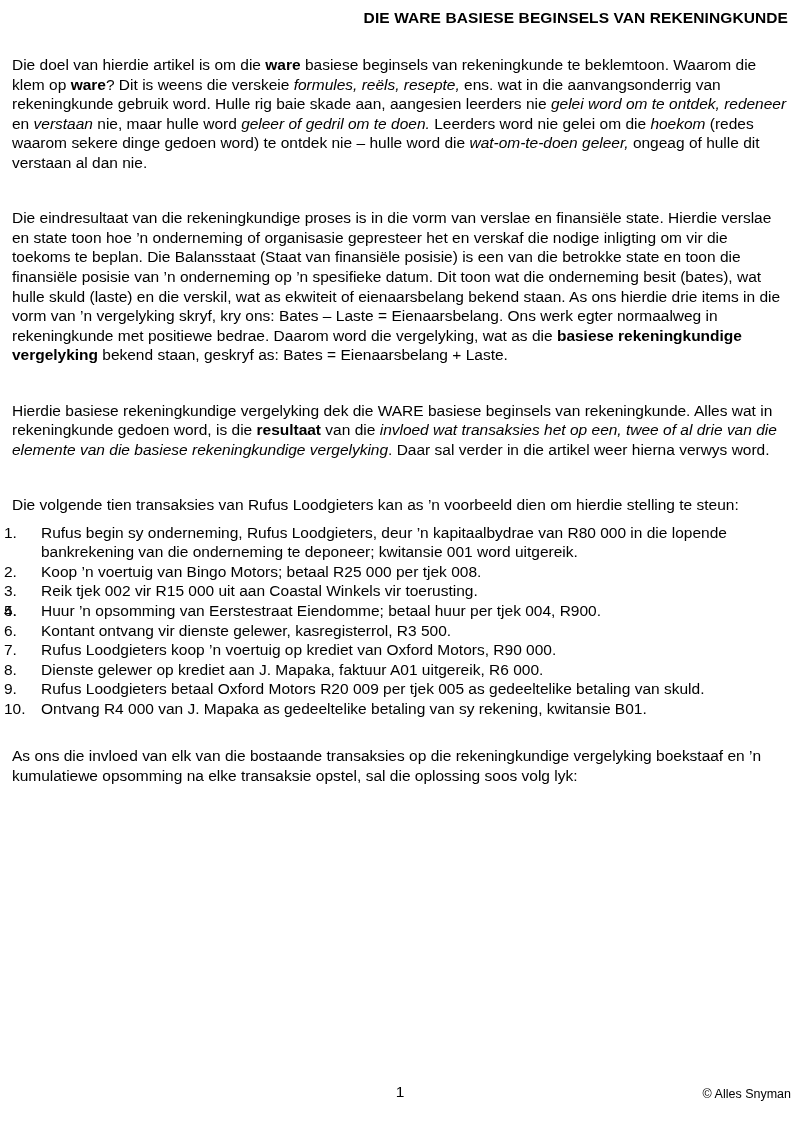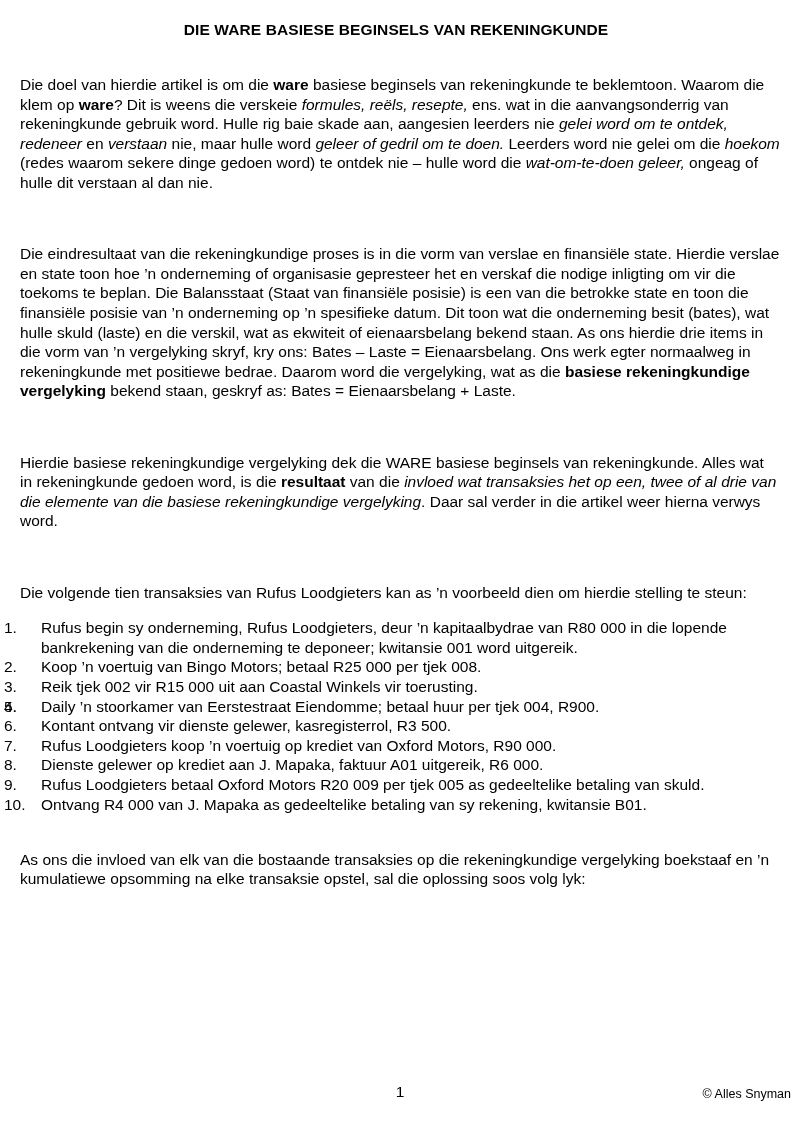--- a/index.html
+++ b/index.html
@@ -16,31 +16,31 @@
     color: #000000;
     overflow: hidden;
   }
   .content {
     position: absolute;
     left: 4px;
     top: 8px;
     width: 792px;
   }
   .doc-title {
-    text-align: center;
+    text-align: right;
     font-size: 15.5px;
     line-height: 19.5px;
-    margin: 12px 0 0 0;
+    margin: 0 0 0 0;
     padding-right: 8px;
     letter-spacing: 0.1px;
   }
   .para {
     font-size: 15.5px;
     line-height: 19.6px;
-    margin: 16px;
+    margin: 8px;
     text-align: left;
     letter-spacing: -0.02px;
     word-spacing: 0.1px;
   }
   .gap {
     height: 19.6px;
   }
   b { font-weight: bold; }
   i { font-style: italic; }
 
@@ -111,21 +111,21 @@
 
     <div class="gap"></div>
 
     <p class="para">Die volgende tien transaksies van Rufus Loodgieters kan as ’n voorbeeld dien om hierdie stelling te steun:</p>
 
     <ol class="txn-list">
       <li><span class="num">1.</span><span>Rufus begin sy onderneming, Rufus Loodgieters, deur ’n kapitaalbydrae van R80 000 in die lopende bankrekening van die onderneming te deponeer; kwitansie 001 word uitgereik.</span></li>
       <li><span class="num">2.</span><span>Koop ’n voertuig van Bingo Motors; betaal R25 000 per tjek 008.</span></li>
       <li><span class="num">3.</span><span>Reik tjek 002 vir R15 000 uit aan Coastal Winkels vir toerusting.</span></li>
       <li><span class="num">4.</span></li>
-      <li><span class="num">5.</span><span>Daily ’n stoorkamer van Eerstestraat Eiendomme; betaal huur per tjek 004, R900.</span></li>
+      <li><span class="num">5.</span><span>Huur ’n opsomming van Eerstestraat Eiendomme; betaal huur per tjek 004, R900.</span></li>
       <li><span class="num">6.</span><span>Kontant ontvang vir dienste gelewer, kasregisterrol, R3 500.</span></li>
       <li><span class="num">7.</span><span>Rufus Loodgieters koop ’n voertuig op krediet van Oxford Motors, R90 000.</span></li>
       <li><span class="num">8.</span><span>Dienste gelewer op krediet aan J. Mapaka, faktuur A01 uitgereik, R6 000.</span></li>
       <li><span class="num">9.</span><span>Rufus Loodgieters betaal Oxford Motors R20 009 per tjek 005 as gedeeltelike betaling van skuld.</span></li>
       <li><span class="num">10.</span><span>Ontvang R4 000 van J. Mapaka as gedeeltelike betaling van sy rekening, kwitansie B01.</span></li>
     </ol>
 
     <div class="gap"></div>
 
     <p class="para">As ons die invloed van elk van die bostaande transaksies op die rekeningkundige vergelyking boekstaaf en ’n kumulatiewe opsomming na elke transaksie opstel, sal die oplossing soos volg lyk:</p>

